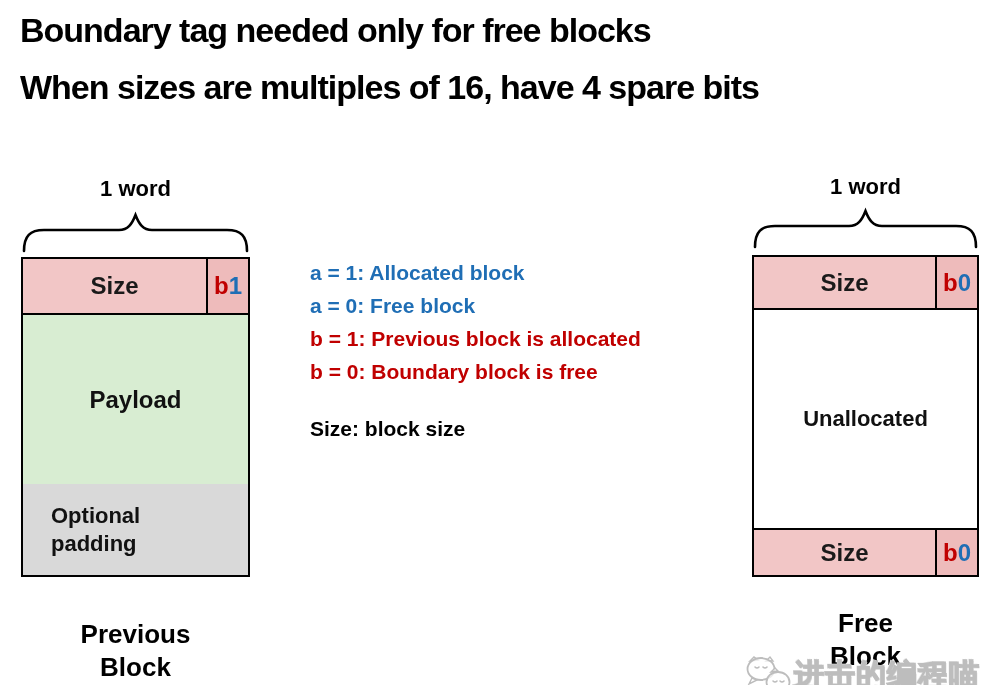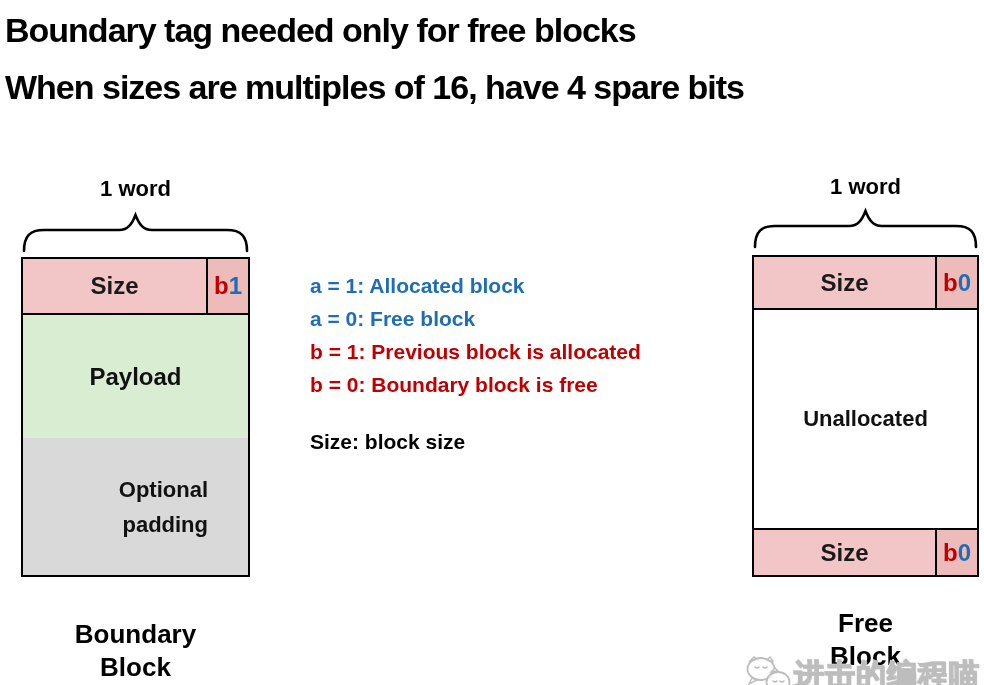--- a/index.html
+++ b/index.html
@@ -5,43 +5,43 @@
   :root {
     --pink: #f2c6c6; --pink-dark: #eebbbb; --green: #d8edd2; --gray: #d9d9d9;
     --blue: #1f6eb5; --red: #c00000; --ink: #111111; --watermark-gray: #bdbdbd;
   }
   * { margin:0; padding:0; box-sizing:border-box; }
   body { background:#ffffff; font-family:"Liberation Sans", sans-serif; }
   .slide {
     position:relative; width:984px; height:685px; background:#ffffff;
     overflow:hidden; font-family:"Liberation Sans", sans-serif; color:var(--ink);
   }
-  .title { position:absolute; left:5px; top:2px; font-size:34px; font-weight:bold;
+  .title { position:absolute; left:20px; top:2px; font-size:34px; font-weight:bold;
            letter-spacing:-1px; line-height:57px; color:#000; white-space:nowrap; }
   .word-label { position:absolute; font-size:22px; font-weight:bold; text-align:center; color:#000; }
   .brace { position:absolute; }
   .memblock { position:absolute; border:2px solid #000; display:flex; flex-direction:column; background:#1d4ed8; }
   .row-head { display:flex; flex-direction:row; background:var(--pink); border-bottom:2px solid #000; }
   .row-foot { display:flex; flex-direction:row; background:var(--pink); border-top:2px solid #000; }
   .cell-size { flex:1; display:flex; align-items:center; justify-content:center;
                font-size:24px; font-weight:bold; color:#1a1a1a; }
   .cell-bit  { width:42px; border-left:2px solid #000; background:var(--pink-dark);
                display:flex; align-items:center; justify-content:center;
                font-size:24px; font-weight:bold; }
   .bit-b { color:var(--red); }
   .bit-a { color:var(--blue); }
   .payload { background:var(--green); display:flex; align-items:center; justify-content:center;
              font-size:24px; font-weight:bold; }
   .padding-sec { background:var(--gray); flex:1; display:flex; align-items:center; justify-content:center;
-                 text-align:right; font-size:22px; font-weight:bold; line-height:35px; padding:0 40px; }
+                 text-align:left; font-size:22px; font-weight:bold; line-height:28px; padding:0 28px; }
   .unalloc { flex:1; background:#ffffff; display:flex; align-items:center; justify-content:center;
              font-size:22px; font-weight:bold; }
   .caption { position:absolute; text-align:center; font-size:26px; font-weight:bold;
              line-height:33px; color:#000; z-index:2; }
-  .legend { position:absolute; left:310px; top:269px; font-size:21px; font-weight:bold; line-height:33px; }
+  .legend { position:absolute; left:310px; top:256px; font-size:21px; font-weight:bold; line-height:33px; }
   .legend .blue { color:var(--blue); }
   .legend .red  { color:var(--red); }
   .legend .note-size    { margin-top:24px; color:#000; }
   .legend .note-payload { margin-top:33px; color:#000; }
   .watermark { position:absolute; left:744px; top:655px; display:flex; 
                z-index:3; pointer-events:none; }
   .watermark-text {
     font-size:30px; font-weight:bold; letter-spacing:1px; white-space:nowrap;
     color:rgba(255,255,255,0.55);
     -webkit-text-stroke:1.3px var(--watermark-gray);
@@ -65,26 +65,26 @@
   </svg>
 
   <div class="memblock" style="left:21px; top:257px; width:229px; height:320px;">
     <div class="row-head" style="height:56px;">
       <div class="cell-size">Size</div>
       <div class="cell-bit">
           <span class="bit-b">b</span>
           <span class="bit-a">1</span>
         </div>
     </div>
-    <div class="payload" style="height:123px;text-align:center;">Payload</div>
+    <div class="payload" style="height:169px;text-align:center;">Payload</div>
     <div class="padding-sec">Optional padding</div>
   </div>
 
   <div class="caption" style="left:21px; top:618px; width:229px;">
-    <div>Boundary</div>
+    <div>Previous</div>
     <div>Block</div>
   </div>
 
   <div class="legend">
     <div class="blue">a = 1: Allocated block</div>
     <div class="blue">a = 0: Free block</div>
     <div class="red">b = 1: Previous block is allocated</div>
     <div class="red">b = 0: Boundary block is free</div>
     <div class="note-size">Size: block size</div>
   </div>

